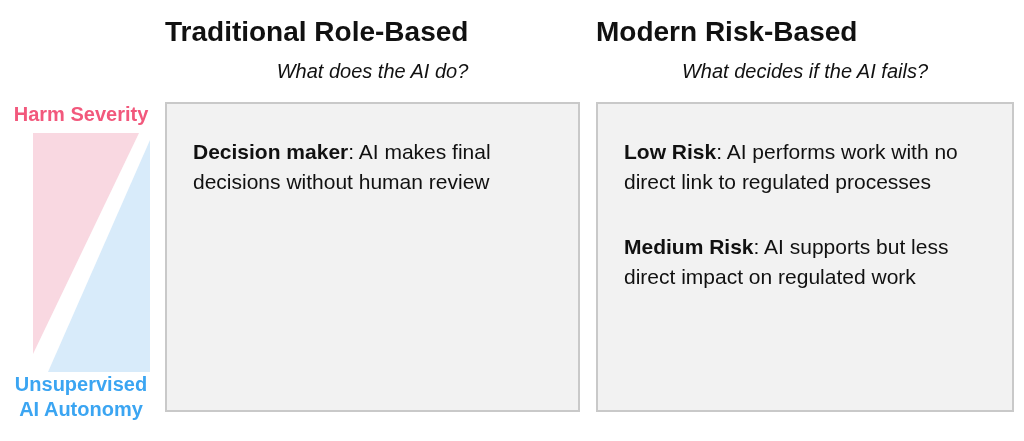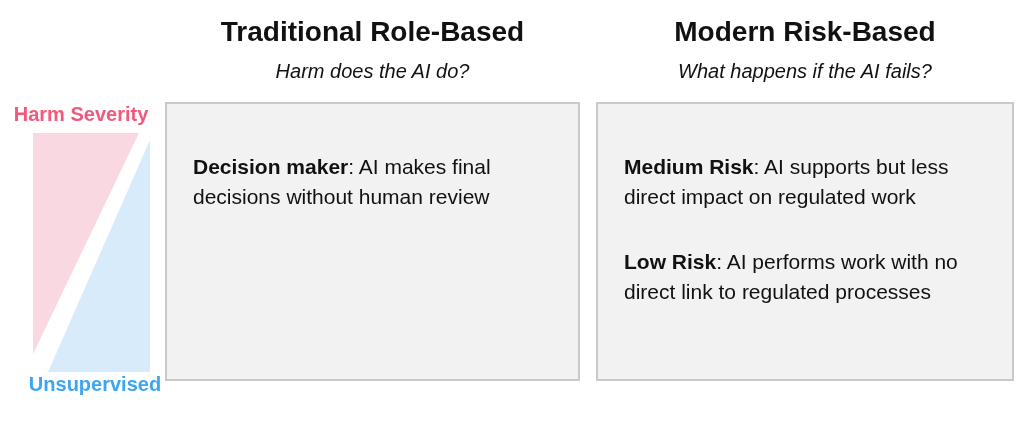--- a/index.html
+++ b/index.html
@@ -12,40 +12,40 @@
   }
   .canvas { position: absolute; inset: 0; background: #ffffff; }
 
   
   .axis { position: absolute; left: 0; top: 0; width: 162px; height: 441px; }
   .axis-label {
     position: absolute; width: 162px;
     text-align: center; font-weight: bold; font-size: 20px; line-height: 25px;
   }
   .harm-label { top: 102px; color: #F2587C; }
-  .autonomy-label { top: 372px; color: #3BA5F2; margin-left: 14px; }
+  .autonomy-label { top: 372px; color: #3BA5F2; }
   .tri-wrap { position: absolute; left: 33px; top: 133px; width: 118px; height: 239px; }
 
   
   .col { position: absolute; top: 0; }
   .col-left  { left: 165px; width: 415px; }
   .col-right { left: 596px; width: 418px; }
   .col-title {
     position: absolute; top: 16px; left: 0; right: 0;
-    text-align: center; font-weight: bold; font-size: 28px; color: #111111;
+    text-align: left; font-weight: bold; font-size: 28px; color: #111111;
   }
   .col-subtitle {
     position: absolute; top: 60px; left: 0; right: 0;
     text-align: center; font-style: italic; font-size: 20px; color: #111111;
   }
   .col-box {
-    position: absolute; top: 102px; left: 0; right: 0; height: 279px;
+    position: absolute; top: 102px; left: 0; right: 0; height: 310px;
     background: #F2F2F2;
     border: 2px solid #C9C9C9;
-    padding: 48px 26px 0 26px;
+    padding: 33px 26px 0 26px;
   }
   .box-item {
     font-size: 21px; line-height: 30px; color: #111111;
     margin-bottom: 35px;
   }
   .box-item b { font-weight: bold; }
 </style>
 </head>
 <body>
 
@@ -56,39 +56,40 @@
 
     <div class="tri-wrap">
       <svg width="118" height="239" viewBox="0 0 118 239">
         <polygon points="0,0 106,0 0,221" fill="#F9D8E1"></polygon>
         <polygon points="117,7 117,239 15,239" fill="#D8EBFA"></polygon>
       </svg>
     </div>
 
     <div class="axis-label autonomy-label">
       <span>Unsupervised</span><br>
+      <span>AI Autonomy</span>
     </div>
   </div>
 
   <div class="col col-left">
     <div class="col-title">Traditional Role-Based</div>
-    <div class="col-subtitle">Harm does the AI do?</div>
+    <div class="col-subtitle">What does the AI do?</div>
     <div class="col-box">
       <p class="box-item">
         <b>Decision maker</b><span>: AI makes final decisions without human review</span>
       </p>
     </div>
   </div>
 
   <div class="col col-right">
     <div class="col-title">Modern Risk-Based</div>
-    <div class="col-subtitle">What happens if the AI fails?</div>
+    <div class="col-subtitle">What decides if the AI fails?</div>
     <div class="col-box">
       <p class="box-item">
-        <b>Medium Risk</b><span>: AI supports but less direct impact on regulated work</span>
+        <b>Low Risk</b><span>: AI performs work with no direct link to regulated processes</span>
       </p>
       <p class="box-item">
-        <b>Low Risk</b><span>: AI performs work with no direct link to regulated processes</span>
+        <b>Medium Risk</b><span>: AI supports but less direct impact on regulated work</span>
       </p>
     </div>
   </div>
 
 </div>
 
 </body></html>

